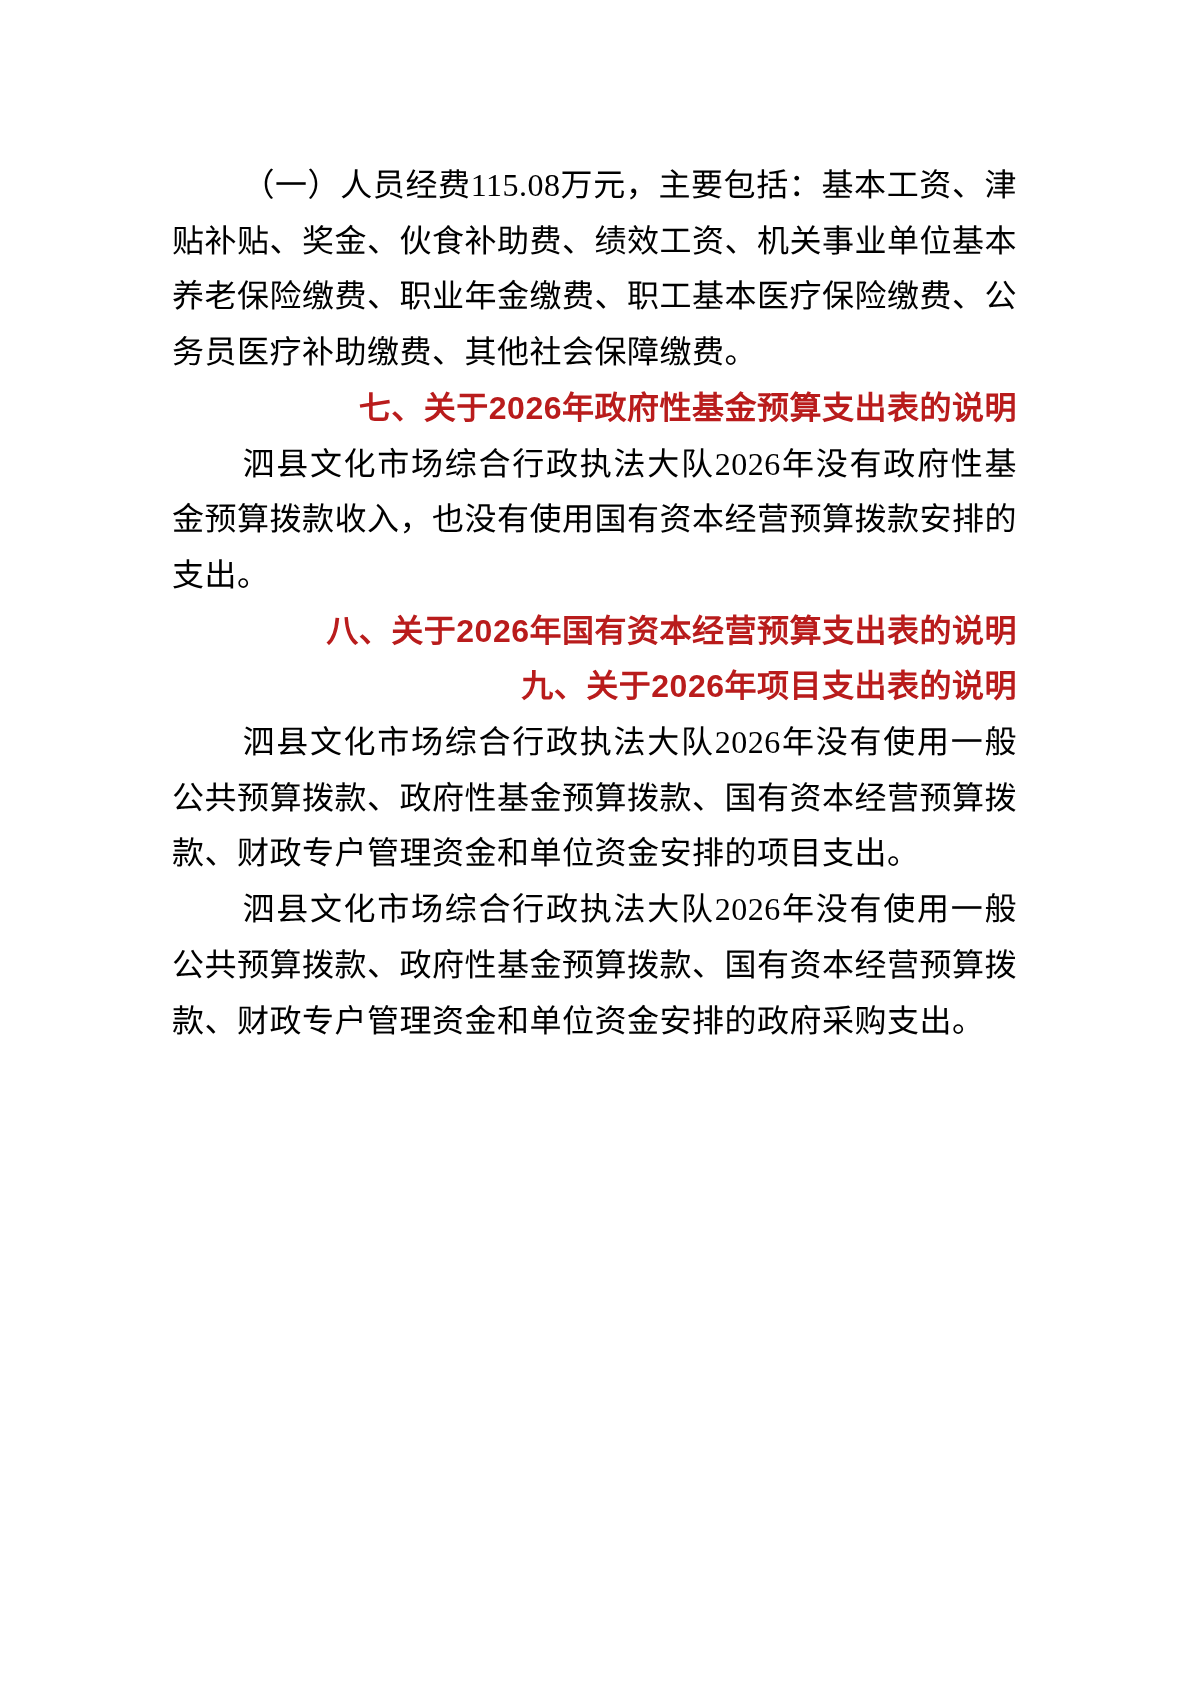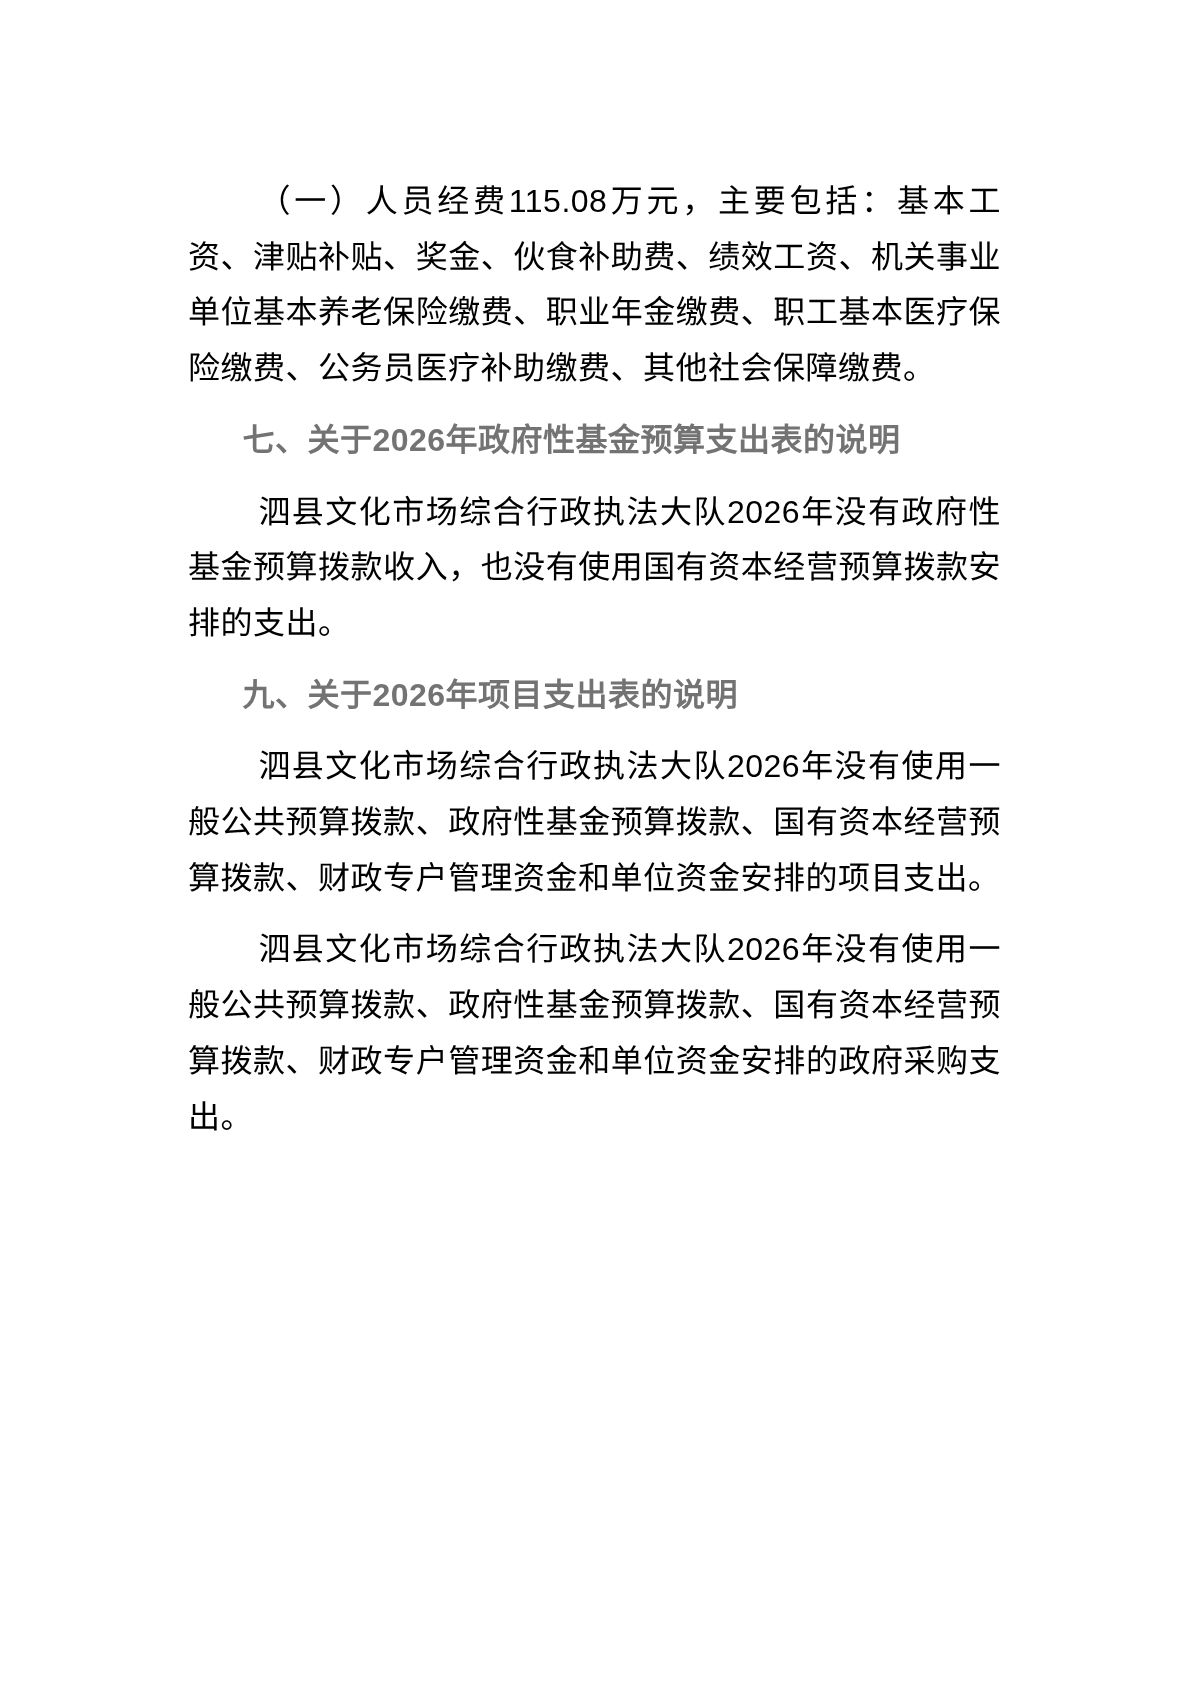--- a/index.html
+++ b/index.html
@@ -15,49 +15,50 @@
     background: #ffffff;
     overflow: hidden;
     box-sizing: border-box;
     padding: 158px 173px 0 172px;
   }
   .doc-body {
     width: 845px;
     color: #000000;
   }
   p.body-para {
-    margin: 16px;
-    font-family: Liberation Sans, sans-serif;
+    margin: 0;
+    font-family: Liberation Serif, serif;
     font-size: 32px;
     line-height: 55.7px;
     letter-spacing: 0.5px;
     text-align: justify;
     text-justify: inter-character;
     text-indent: 2.2em;
     color: #000000;
     word-break: break-all;
   }
   p.heading-para {
     margin: 0;
     font-family: "Liberation Sans", "DejaVu Sans", sans-serif;
     font-weight: bold;
     font-size: 32px;
     line-height: 55.7px;
     letter-spacing: 0.5px;
     text-indent: 2.2em;
-    text-align: left;
-    color: #737373;
+    text-align: right;
+    color: #b91c1c;
     word-break: break-all;
   }
 </style>
 </head>
 <body>
 
 <div class="page">
   <div class="doc-body" id="doc-body">
       <p class="body-para">（一）人员经费115.08万元，主要包括：基本工资、津贴补贴、奖金、伙食补助费、绩效工资、机关事业单位基本养老保险缴费、职业年金缴费、职工基本医疗保险缴费、公务员医疗补助缴费、其他社会保障缴费。</p>
       <p class="heading-para">七、关于2026年政府性基金预算支出表的说明</p>
       <p class="body-para">泗县文化市场综合行政执法大队2026年没有政府性基金预算拨款收入，也没有使用国有资本经营预算拨款安排的支出。</p>
+      <p class="heading-para">八、关于2026年国有资本经营预算支出表的说明</p>
       <p class="heading-para">九、关于2026年项目支出表的说明</p>
       <p class="body-para">泗县文化市场综合行政执法大队2026年没有使用一般公共预算拨款、政府性基金预算拨款、国有资本经营预算拨款、财政专户管理资金和单位资金安排的项目支出。</p>
       <p class="body-para">泗县文化市场综合行政执法大队2026年没有使用一般公共预算拨款、政府性基金预算拨款、国有资本经营预算拨款、财政专户管理资金和单位资金安排的政府采购支出。</p>
     </div>
 </div>
 
 </body></html>

